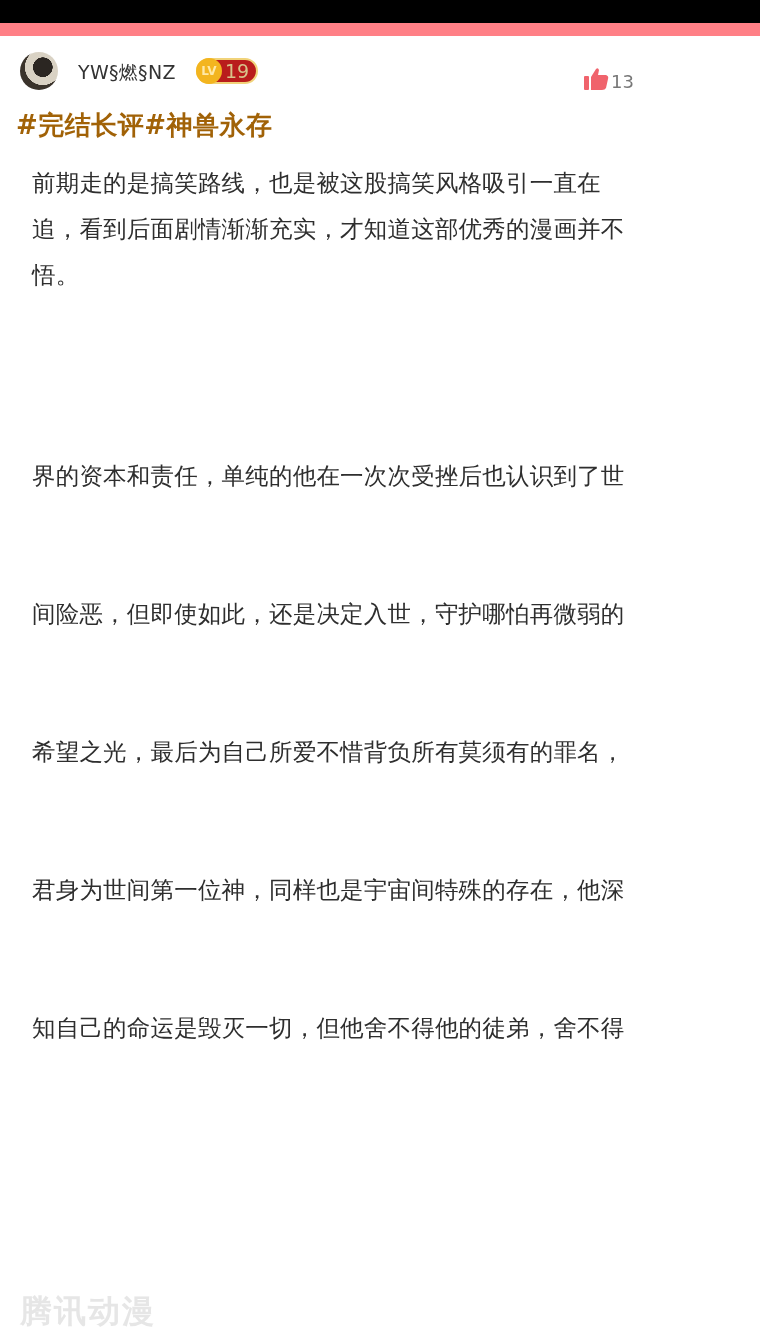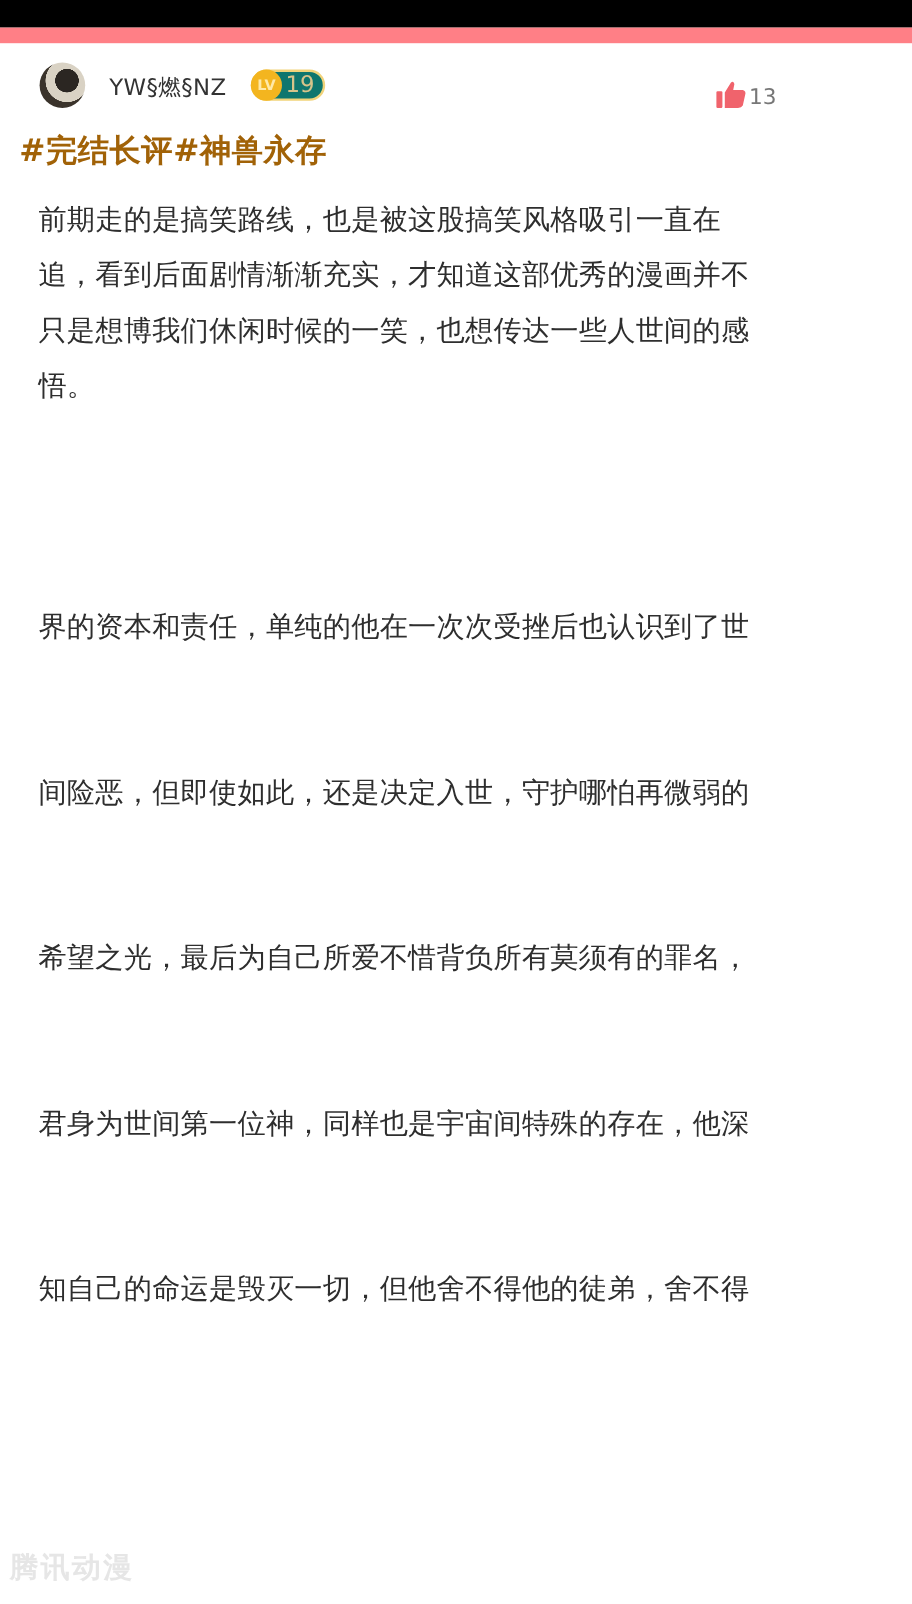--- a/index.html
+++ b/index.html
@@ -5,33 +5,33 @@
   html, body { margin: 0; padding: 0; }
   body {
     width: 760px; height: 1337px; overflow: hidden;
     background: #ffffff;
     font-family: "DejaVu Sans", "Liberation Sans", sans-serif;
     color: #2a2a2a;
     position: relative;
   }
   .status-bar { position: absolute; left: 0; top: 0; width: 760px; height: 23px; background: #000000; }
   .accent-bar { position: absolute; left: 0; top: 23px; width: 760px; height: 13px; background: #ff7f86; }
-  .header { position: absolute; left: 13px; top: 36px; width: 662px; height: 72px; }
+  .header { position: absolute; left: 0; top: 36px; width: 662px; height: 72px; }
   .avatar {
     position: absolute; left: 20px; top: 16px; width: 38px; height: 38px; border-radius: 50%;
     background: radial-gradient(circle at 60% 40%, #2b2622 0 30%, #d9d2c4 31% 55%, #3a332b 56% 100%);
     overflow: hidden;
   }
   .username {
     position: absolute; left: 78px; top: 24px; font-size: 19px; color: #333333; letter-spacing: 0.3px;
   }
   .level-badge {
     position: absolute; left: 196px; top: 22px; height: 26px; width: 62px;
     border: 2px solid #f1d37a; border-radius: 14px; box-sizing: border-box;
-    background: #0f766e;
+    background: #b91c1c;
   }
   .level-badge .lv {
     position: absolute; left: -2px; top: -2px; width: 26px; height: 26px; border-radius: 50%;
     background: #f3b51f; color: #ffe9a8; font-size: 12px; line-height: 26px; text-align: center; font-weight: bold;
   }
   .level-badge .num {
     position: absolute; left: 27px; top: 0; line-height: 22px; font-size: 19px; color: #d8c48a;
   }
   .like {
     position: absolute; right: 28px; top: 30px; height: 30px; display: flex; align-items: center;
@@ -41,21 +41,21 @@
   .title {
     position: absolute; left: 16px; top: 108px; font-size: 26px; font-weight: bold; color: #a16207;
     letter-spacing: 0.5px;
   }
   .content {
     position: absolute; left: 32px; top: 160px; width: 700px;
     font-size: 23.5px; line-height: 46px; color: #2e2e2e; letter-spacing: 0.2px;
   }
   .content .gap { height: 63px; }
   .watermark {
-    position: absolute; left: 8px; top: 1290px; font-size: 24px; color: rgba(200,200,200,0.45);
+    position: absolute; left: 20px; top: 1290px; font-size: 32px; color: rgba(200,200,200,0.45);
     font-weight: bold; letter-spacing: 2px;
   }
 </style>
 </head>
 <body>
 
 <div class="status-bar"></div>
 <div class="accent-bar"></div>
 
 <div class="header">
@@ -75,21 +75,20 @@
     <span class="count">13</span>
   </div>
 </div>
 
 <div class="title">#完结长评#神兽永存</div>
 
 <div class="content">
   <div>
     <div>前期走的是搞笑路线，也是被这股搞笑风格吸引一直在</div>
     <div>追，看到后面剧情渐渐充实，才知道这部优秀的漫画并不</div>
-    <div>只是想博我们休闲时候的一笑，也想传达一些人世间的感</div>
     <div>悟。</div>
   </div>
   <div class="gap"></div>
   <div style="white-space: pre;">
     <div>界的资本和责任，单纯的他在一次次受挫后也认识到了世</div>
     <div>间险恶，但即使如此，还是决定入世，守护哪怕再微弱的</div>
     <div>希望之光，最后为自己所爱不惜背负所有莫须有的罪名，</div>
     <div>君身为世间第一位神，同样也是宇宙间特殊的存在，他深</div>
     <div>知自己的命运是毁灭一切，但他舍不得他的徒弟，舍不得</div>
     

